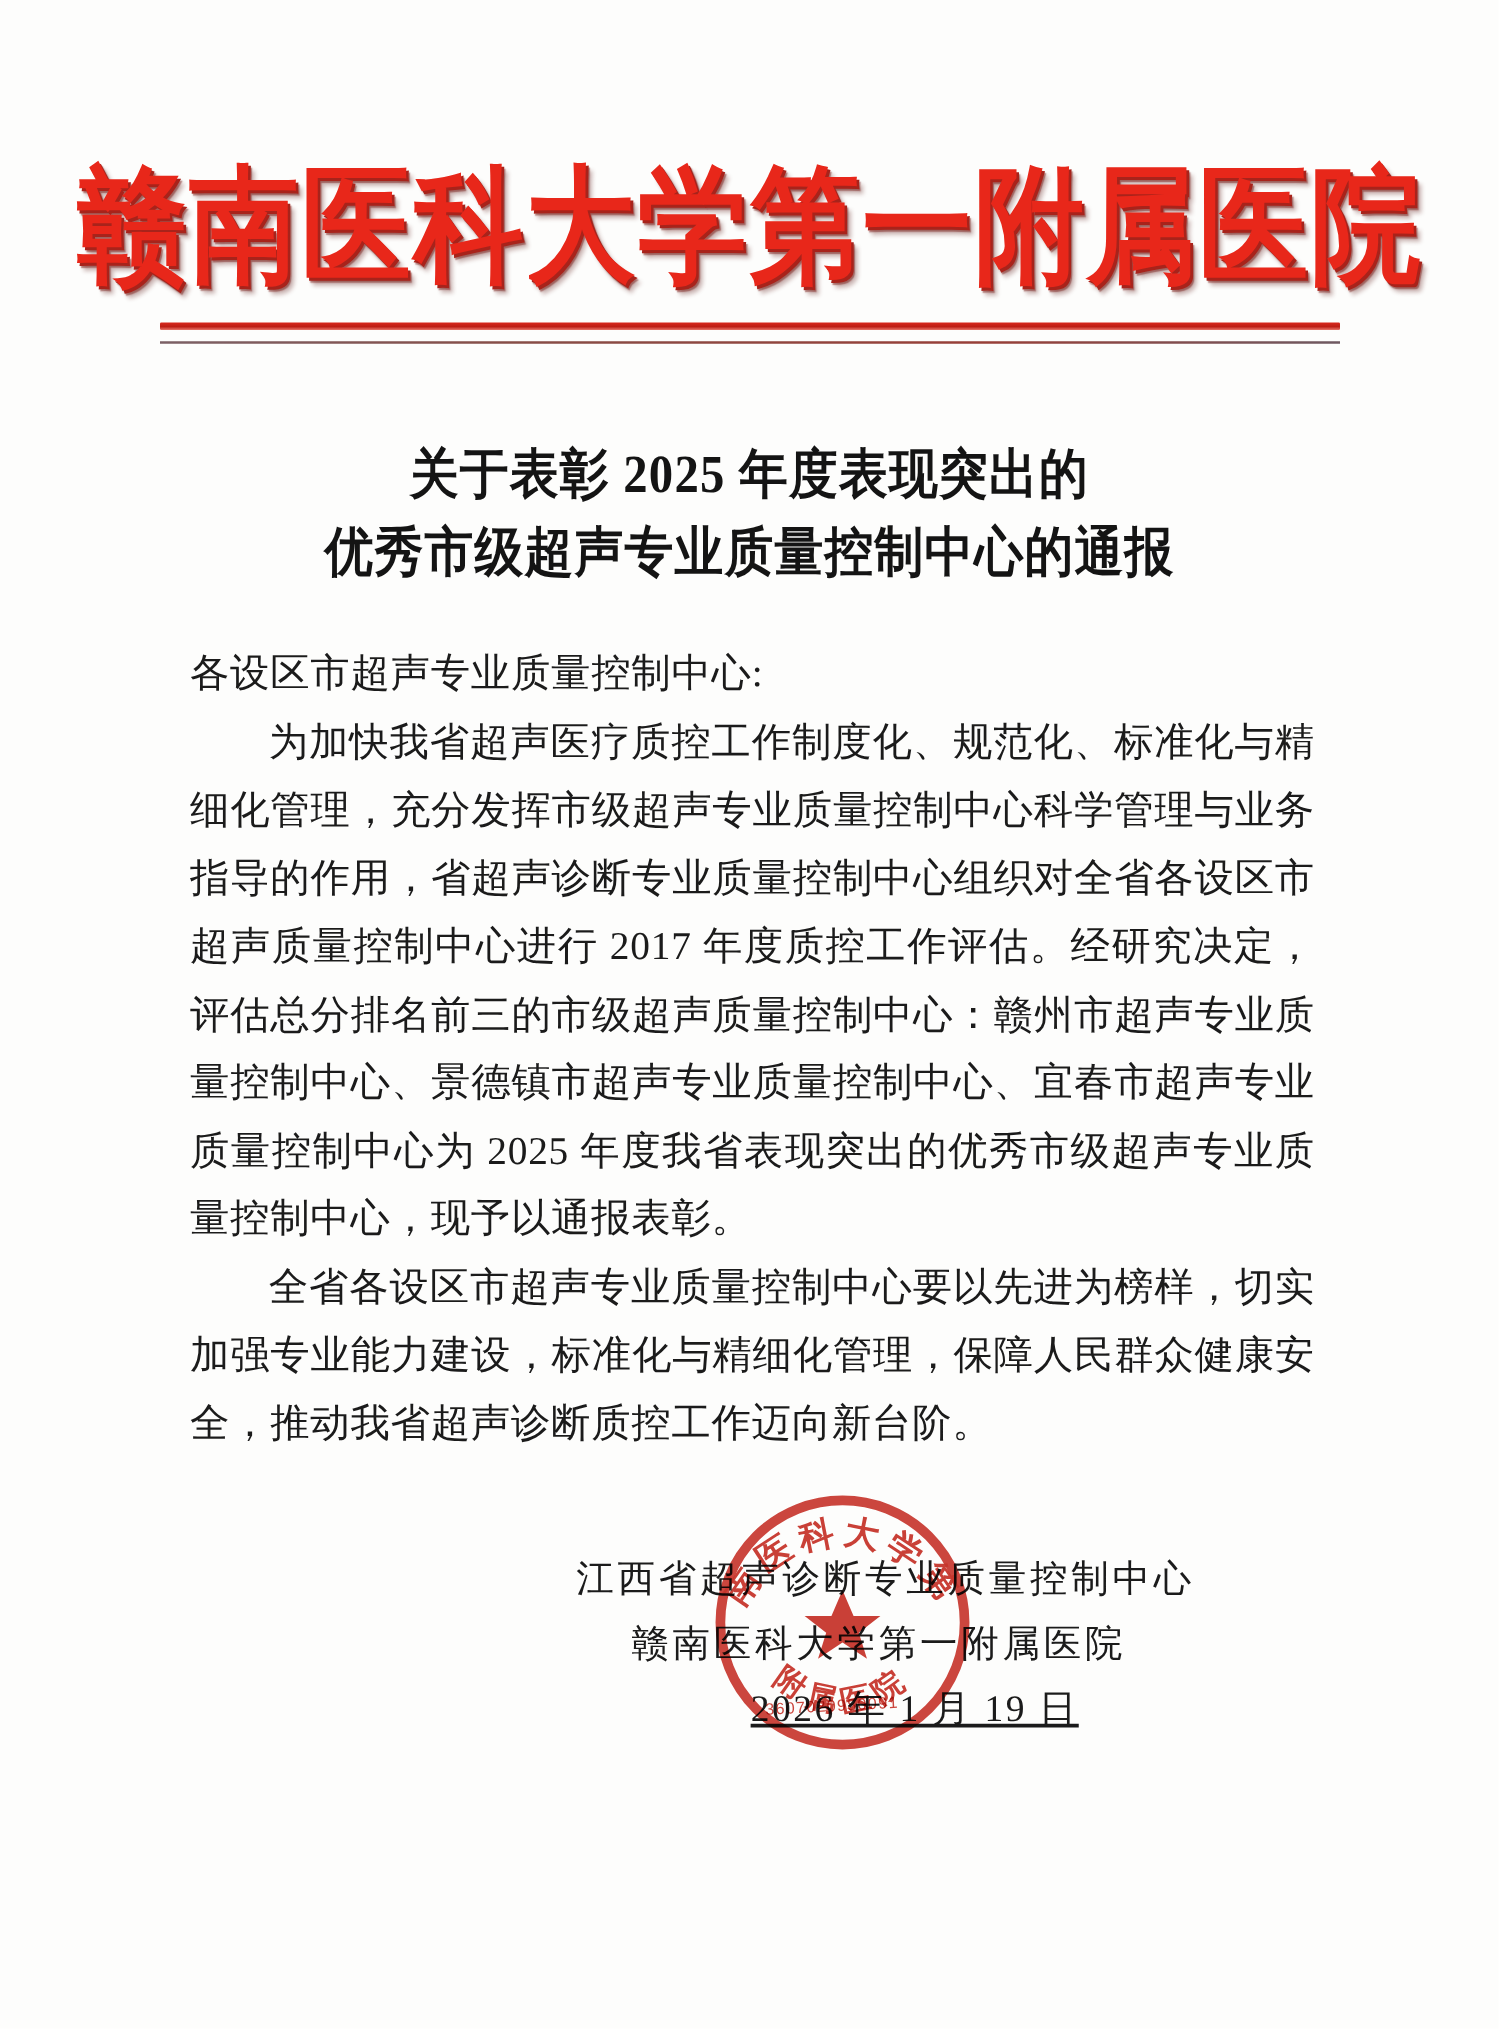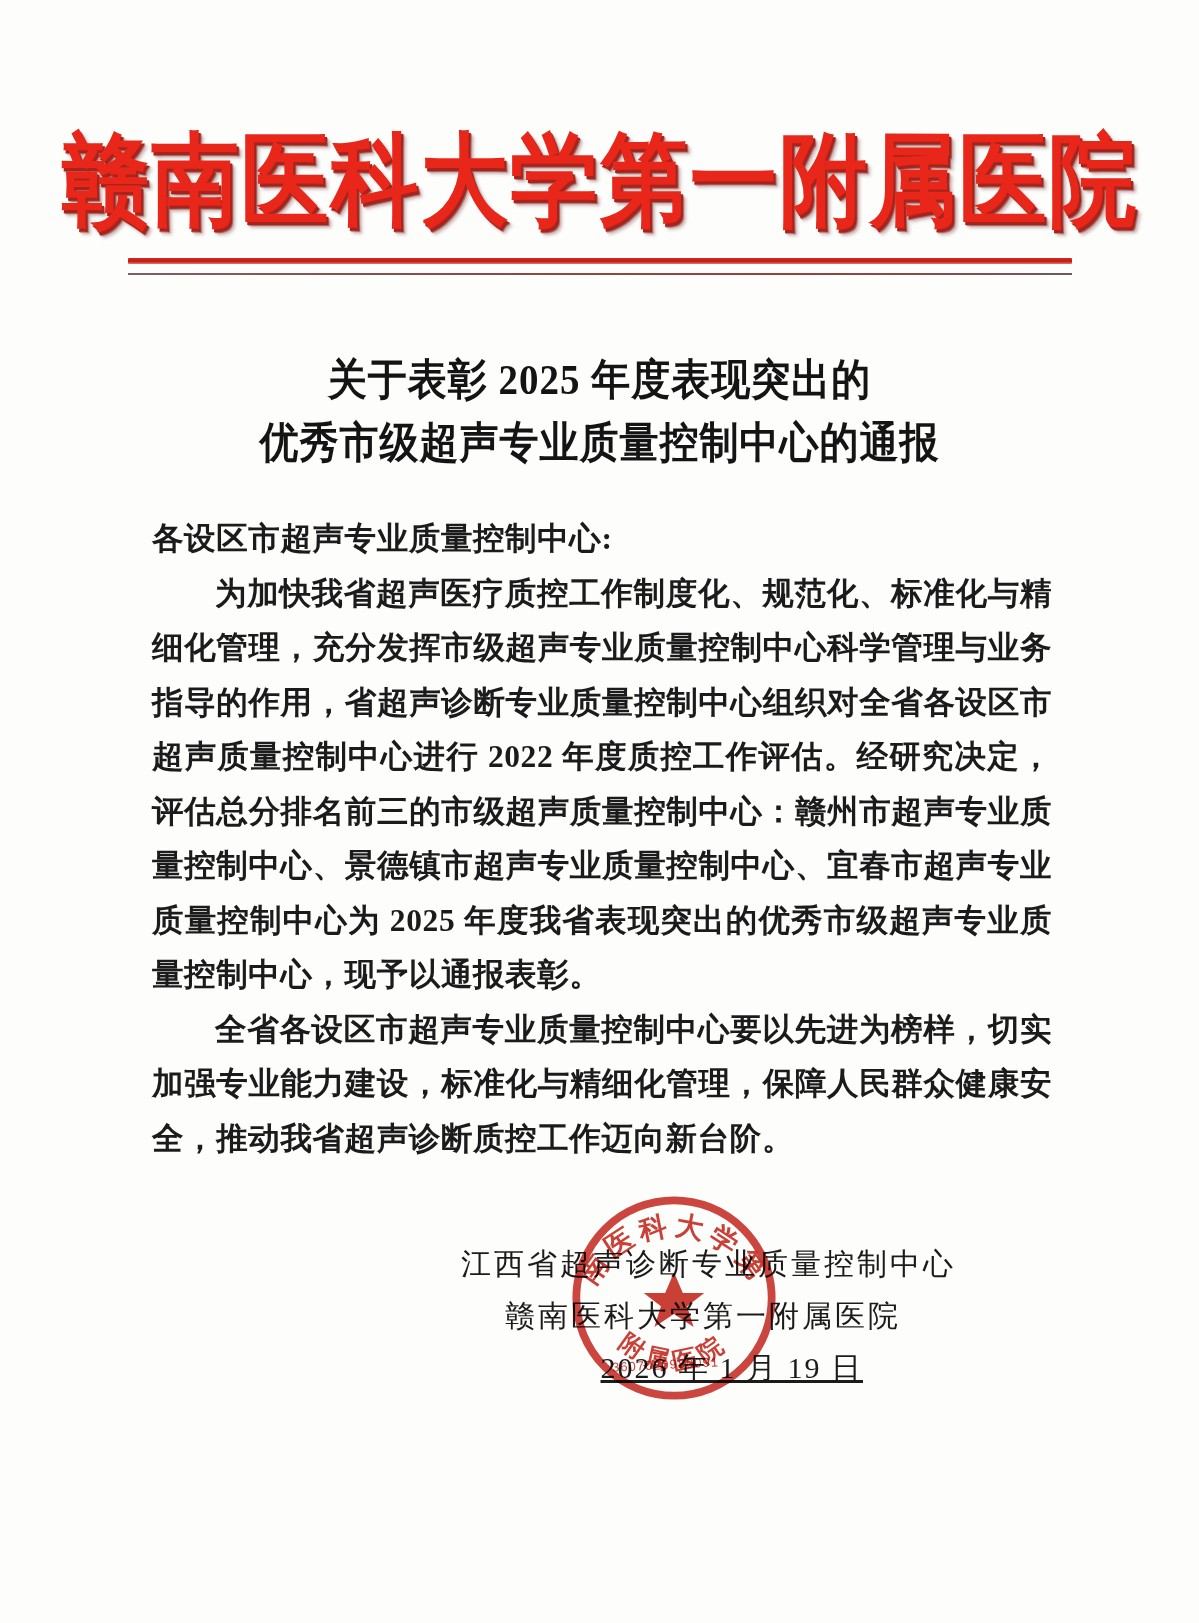--- a/index.html
+++ b/index.html
@@ -83,21 +83,20 @@
     width: 900px;
     font-size: 31.5px;
     line-height: 54.5px;
     color: #1b1b1b;
     letter-spacing: 0.6px;
     text-align: justify;
   }
   .body-block p {
     margin: 0 0 0 0;
     text-indent: 0;
-    font-weight: bold;
   }
   .body-block p.indent { text-indent: 2em; }
   .salutation { margin-bottom: 0; }
 
   
   .signature {
     position: absolute;
     top: 1238px;
     left: 12px;
     width: 1199px;
@@ -157,21 +156,21 @@
     <div class="rule-thin"></div>
   </div>
 
   <div class="doc-title">
     <div>关于表彰 2025 年度表现突出的</div>
     <div>优秀市级超声专业质量控制中心的通报</div>
   </div>
 
   <div class="body-block">
     <p class="salutation">各设区市超声专业质量控制中心:</p>
-    <p class="indent">为加快我省超声医疗质控工作制度化、规范化、标准化与精细化管理，充分发挥市级超声专业质量控制中心科学管理与业务指导的作用，省超声诊断专业质量控制中心组织对全省各设区市超声质量控制中心进行 2022 年度质控工作评估。经研究决定，评估总分排名前三的市级超声质量控制中心：赣州市超声专业质量控制中心、景德镇市超声专业质量控制中心、宜春市超声专业质量控制中心为 2025 年度我省表现突出的优秀市级超声专业质量控制中心，现予以通报表彰。</p>
+    <p class="indent">为加快我省超声医疗质控工作制度化、规范化、标准化与精细化管理，充分发挥市级超声专业质量控制中心科学管理与业务指导的作用，省超声诊断专业质量控制中心组织对全省各设区市超声质量控制中心进行 2017 年度质控工作评估。经研究决定，评估总分排名前三的市级超声质量控制中心：赣州市超声专业质量控制中心、景德镇市超声专业质量控制中心、宜春市超声专业质量控制中心为 2025 年度我省表现突出的优秀市级超声专业质量控制中心，现予以通报表彰。</p>
     <p class="indent">全省各设区市超声专业质量控制中心要以先进为榜样，切实加强专业能力建设，标准化与精细化管理，保障人民群众健康安全，推动我省超声诊断质控工作迈向新台阶。</p>
   </div>
 
   <div class="seal">
     <svg viewBox="0 0 200 200" xmlns="http://www.w3.org/2000/svg">
       <defs>
         <path id="arcTop" d="M 24,104 A 78,78 0 0 1 176,104" fill="none"></path>
         <path id="arcBottom" d="M 34,112 A 68,68 0 0 0 166,112" fill="none"></path>
       </defs>
       <circle cx="100" cy="100" r="88" fill="none" stroke="#c4261c" stroke-width="7" opacity="0.92"></circle>

